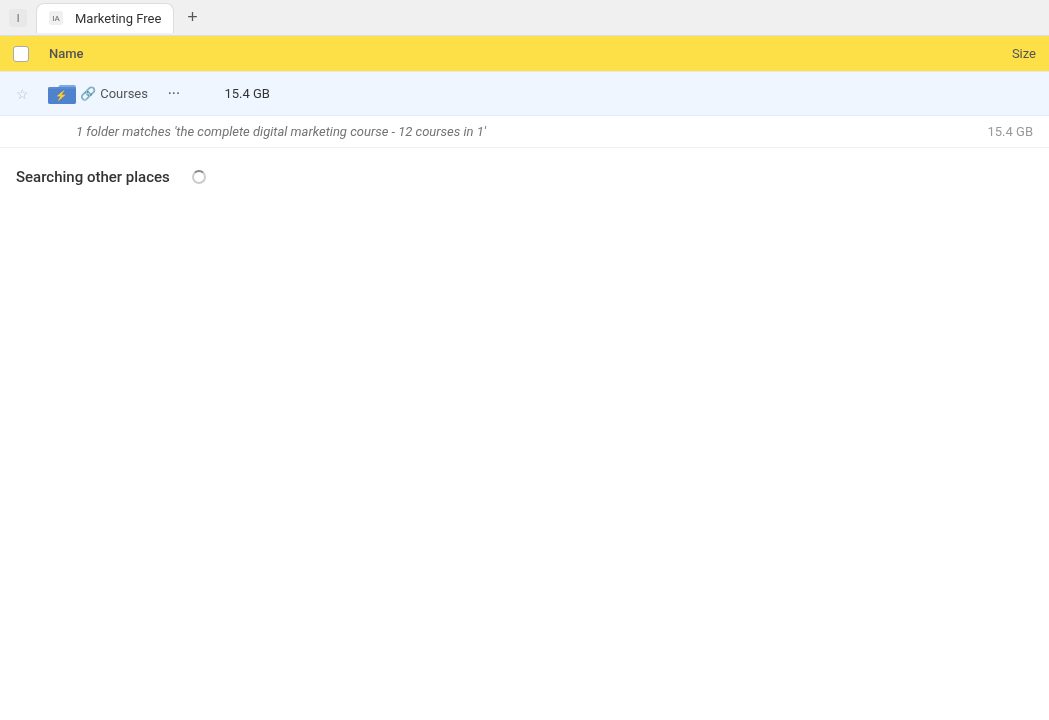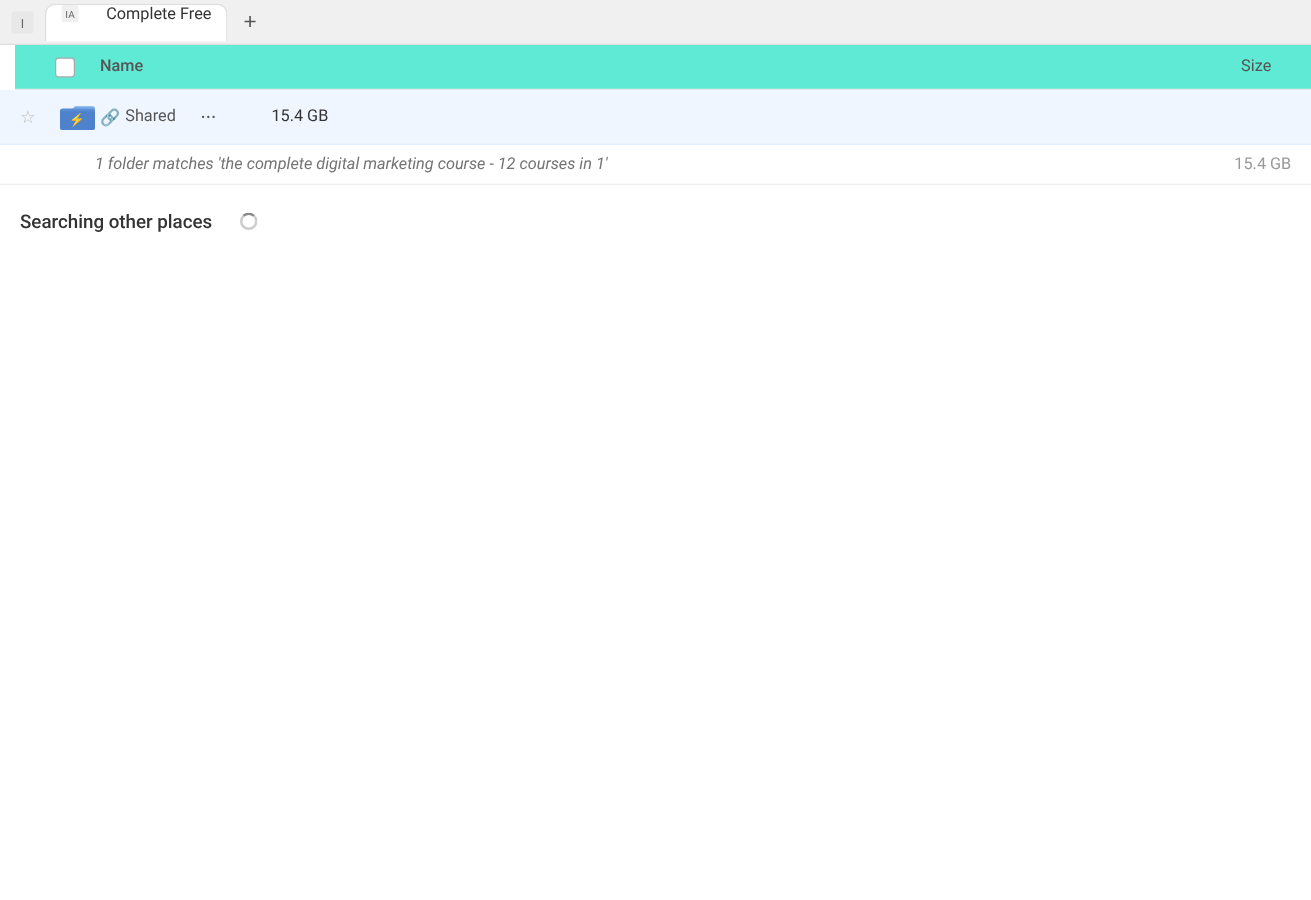--- a/index.html
+++ b/index.html
@@ -33,26 +33,26 @@
       width: 20px;
       height: 20px;
       margin-right: 4px;
       display: flex;
       align-items: center;
       justify-content: center;
     }
 
     .tab {
       display: flex;
-      align-items: flex-start;
+      align-items: center;
       background: #ffffff;
       border-radius: 8px 8px 0 0;
       padding: 0 12px;
       height: 30px;
-      gap: 22px;
+      gap: 12px;
       font-size: 13px;
       cursor: pointer;
       border: 1px solid #ddd;
       border-bottom: none;
     }
 
     .tab-favicon {
       width: 14px;
       height: 14px;
       border-radius: 2px;
@@ -69,25 +69,24 @@
       font-size: 18px;
       color: #555;
       background: none;
       border: none;
     }
 
     
     .column-header {
       display: flex;
       align-items: center;
-      padding: 0 32px;
+      padding: 0 13px;
       height: 36px;
       border-bottom: 1px solid #e8e8e8;
-      background: #5eead4;
-      margin-left: 12px;
+      background: #fde047;
     }
 
     .checkbox-col {
       width: 36px;
       display: flex;
       align-items: center;
     }
 
     .name-col {
       flex: 1;
@@ -252,21 +251,21 @@
       <rect width="18" height="18" rx="3" fill="#e8e8e8"></rect>
       <text x="9" y="13" text-anchor="middle" font-size="10" fill="#666">I</text>
     </svg>
   </div>
 
   <div class="tab">
     <svg class="tab-favicon" width="14" height="14" viewBox="0 0 14 14">
       <rect width="14" height="14" rx="2" fill="#f0f0f0"></rect>
       <text x="7" y="10" text-anchor="middle" font-size="8" fill="#666">IA</text>
     </svg>
-    <span>Complete Free</span>
+    <span>Marketing Free</span>
   </div>
 
   <button class="new-tab-btn">
     <span>+</span>
   </button>
 </div>
 
 <div class="column-header">
   <div class="checkbox-col">
     <div class="checkbox"></div>
@@ -288,21 +287,21 @@
       <path d="M0 7 Q0 5 2 5 L10 5 L12 3 L26 3 Q28 3 28 5 L28 7 Z" fill="#7aaae8"></path>
 
       <rect x="0" y="5" width="28" height="17" rx="2" fill="#4a7ec8" opacity="0.7"></rect>
       <text x="14" y="17" text-anchor="middle" font-size="10" fill="white" font-weight="bold">⚡</text>
     </svg>
   </div>
 
 
   <div class="shared-badge">
     <span class="link-icon">🔗</span>
-    <span>Shared</span>
+    <span>Courses</span>
   </div>
 
   <div class="more-btn">
     <span>···</span>
   </div>
 
   <div class="file-size">15.4 GB</div>
 </div>
 
 <div class="summary-row">

